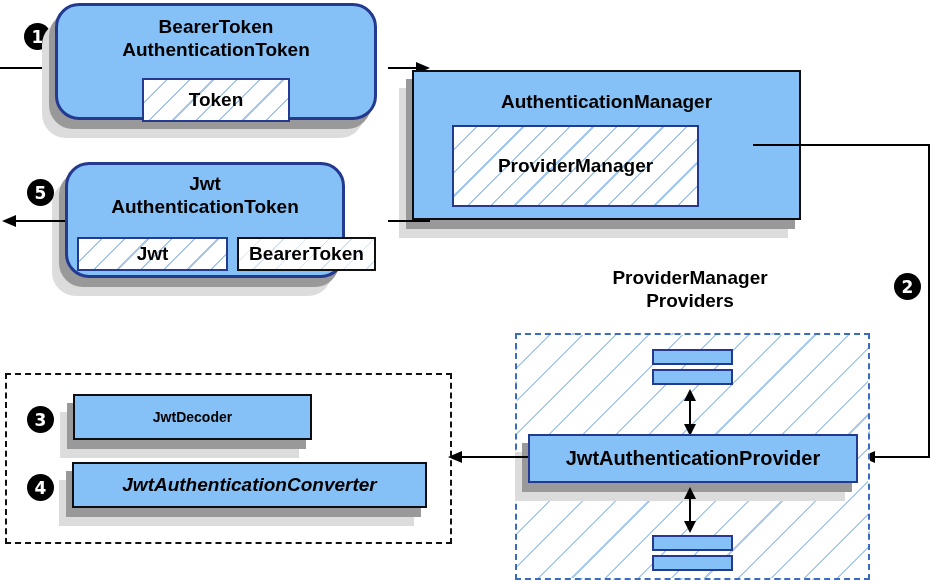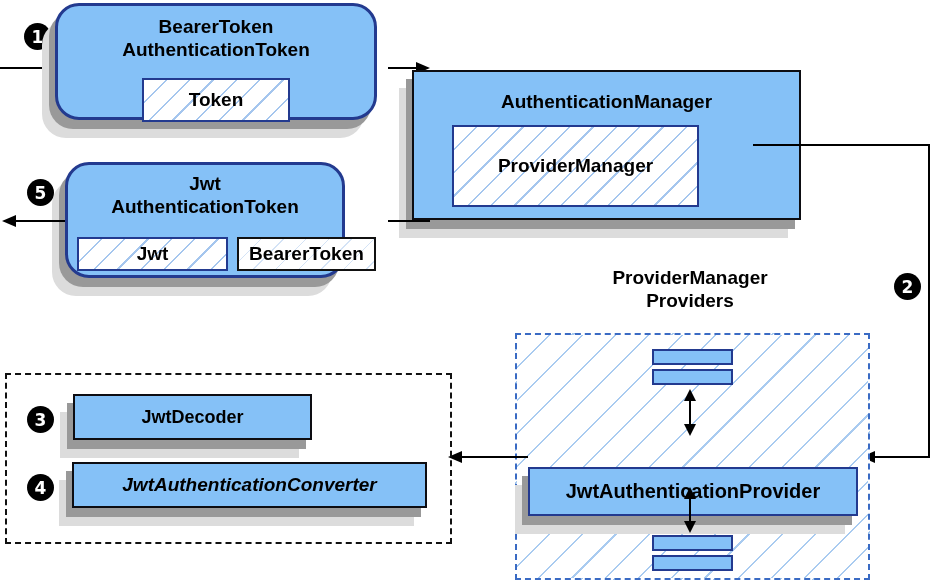--- a/index.html
+++ b/index.html
@@ -113,33 +113,33 @@
 
   <div class="group-blue" style="left:515px;top:333px;width:355px;height:247px;"></div>
 
   <div class="bar" style="left:652px;top:349px;"></div>
   <div class="bar" style="left:652px;top:369px;"></div>
 
   <div class="vline" style="left:689px;top:398px;height:30px;"></div>
   <div class="ah ah-up" style="left:684px;top:389px;"></div>
   <div class="ah ah-down" style="left:684px;top:424px;"></div>
 
-  <div class="node" style="left:528px;top:434px;width:330px;height:49px;display:flex;align-items:center;justify-content:center;font-weight:bold;font-size:20px;margin-top:33px;">JwtAuthenticationProvider</div>
+  <div class="node" style="left:528px;top:434px;width:330px;height:49px;display:flex;align-items:center;justify-content:center;font-weight:bold;font-size:20px;">JwtAuthenticationProvider</div>
 
   <div class="vline" style="left:689px;top:496px;height:28px;"></div>
   <div class="ah ah-up" style="left:684px;top:487px;"></div>
   <div class="ah ah-down" style="left:684px;top:521px;"></div>
 
   <div class="bar" style="left:652px;top:535px;"></div>
   <div class="bar" style="left:652px;top:555px;"></div>
 
   <div class="hline" style="left:461px;top:456px;width:67px;"></div>
   <div class="ah ah-left" style="left:448px;top:451px;"></div>
 
   <div class="group-black" style="left:5px;top:373px;width:447px;height:171px;"></div>
 
   <div class="badge" style="left:27px;top:406px;">3</div>
-  <div class="node darkborder" style="left:73px;top:394px;width:239px;height:46px;display:flex;align-items:center;justify-content:center;font-weight:bold;font-size:18px;">JwtDecoder</div>
+  <div class="node darkborder" style="left:73px;top:394px;width:239px;height:46px;display:flex;align-items:center;justify-content:center;font-weight:bold;font-size:14px;">JwtDecoder</div>
 
   <div class="badge" style="left:27px;top:474px;">4</div>
   <div class="node darkborder" style="left:72px;top:462px;width:355px;height:46px;display:flex;align-items:center;justify-content:center;font-weight:bold;font-size:19px;font-style:italic;">JwtAuthenticationConverter</div>
 
 </div>
 
 </body></html>

